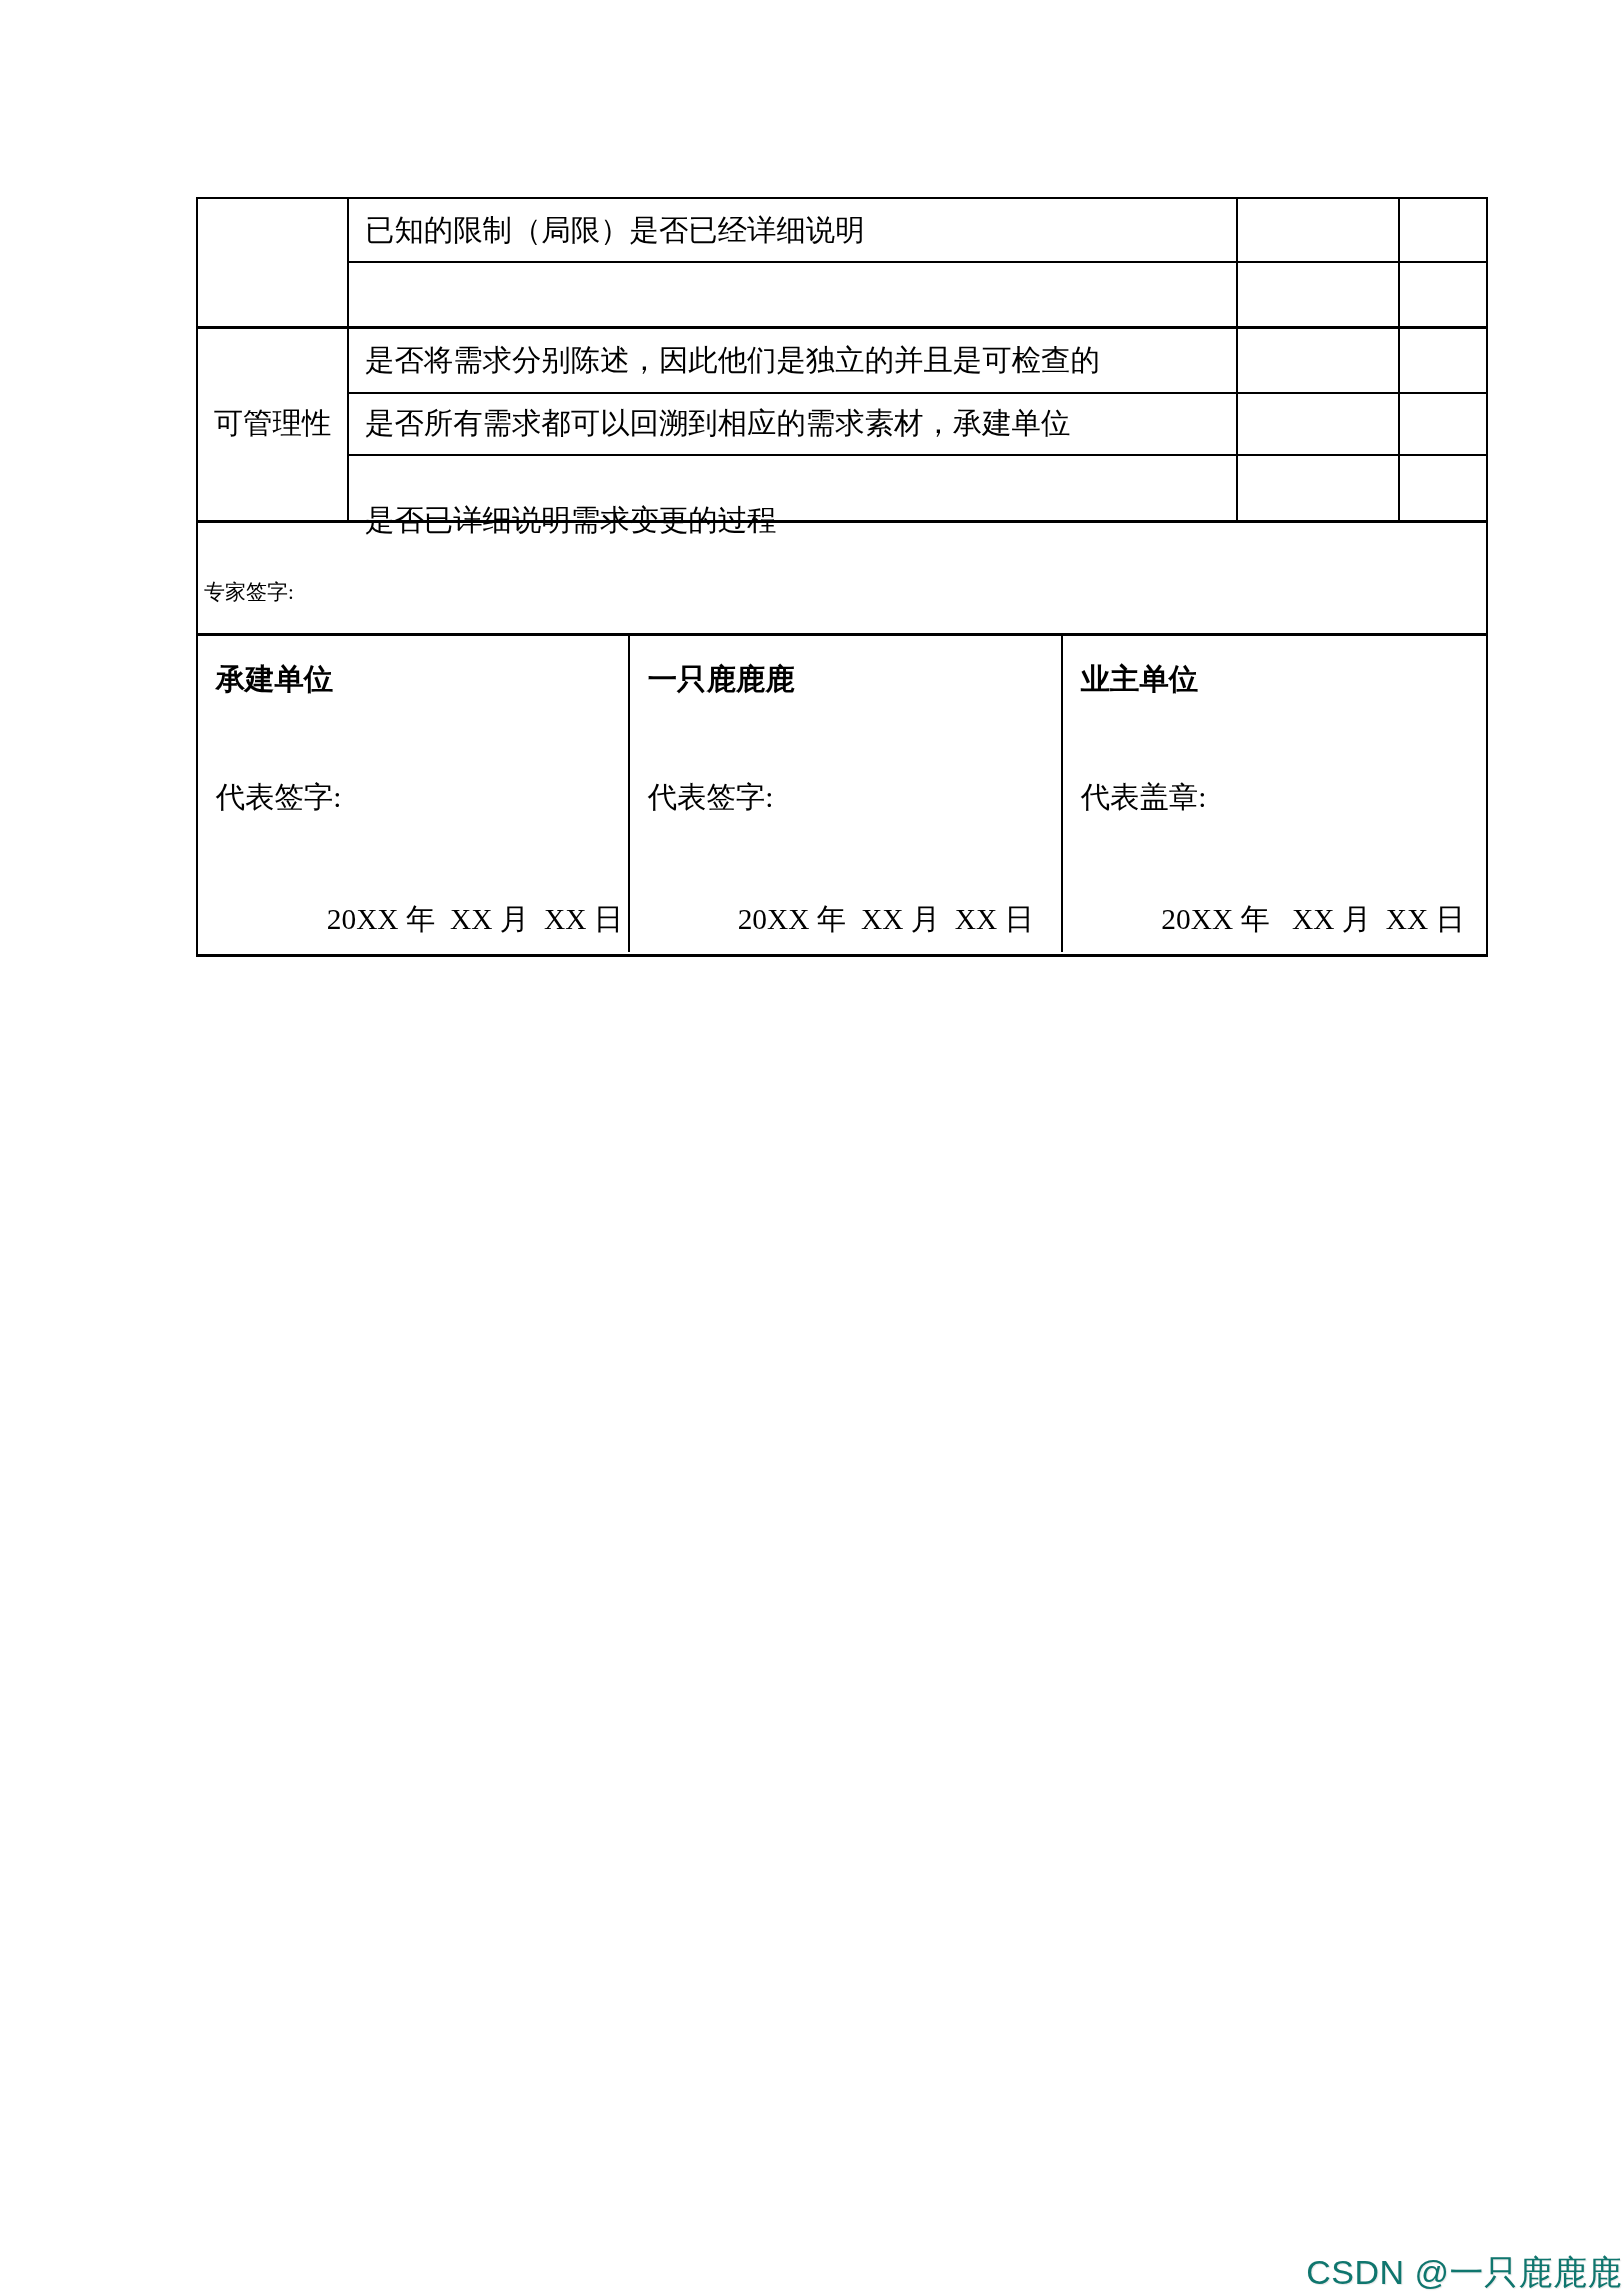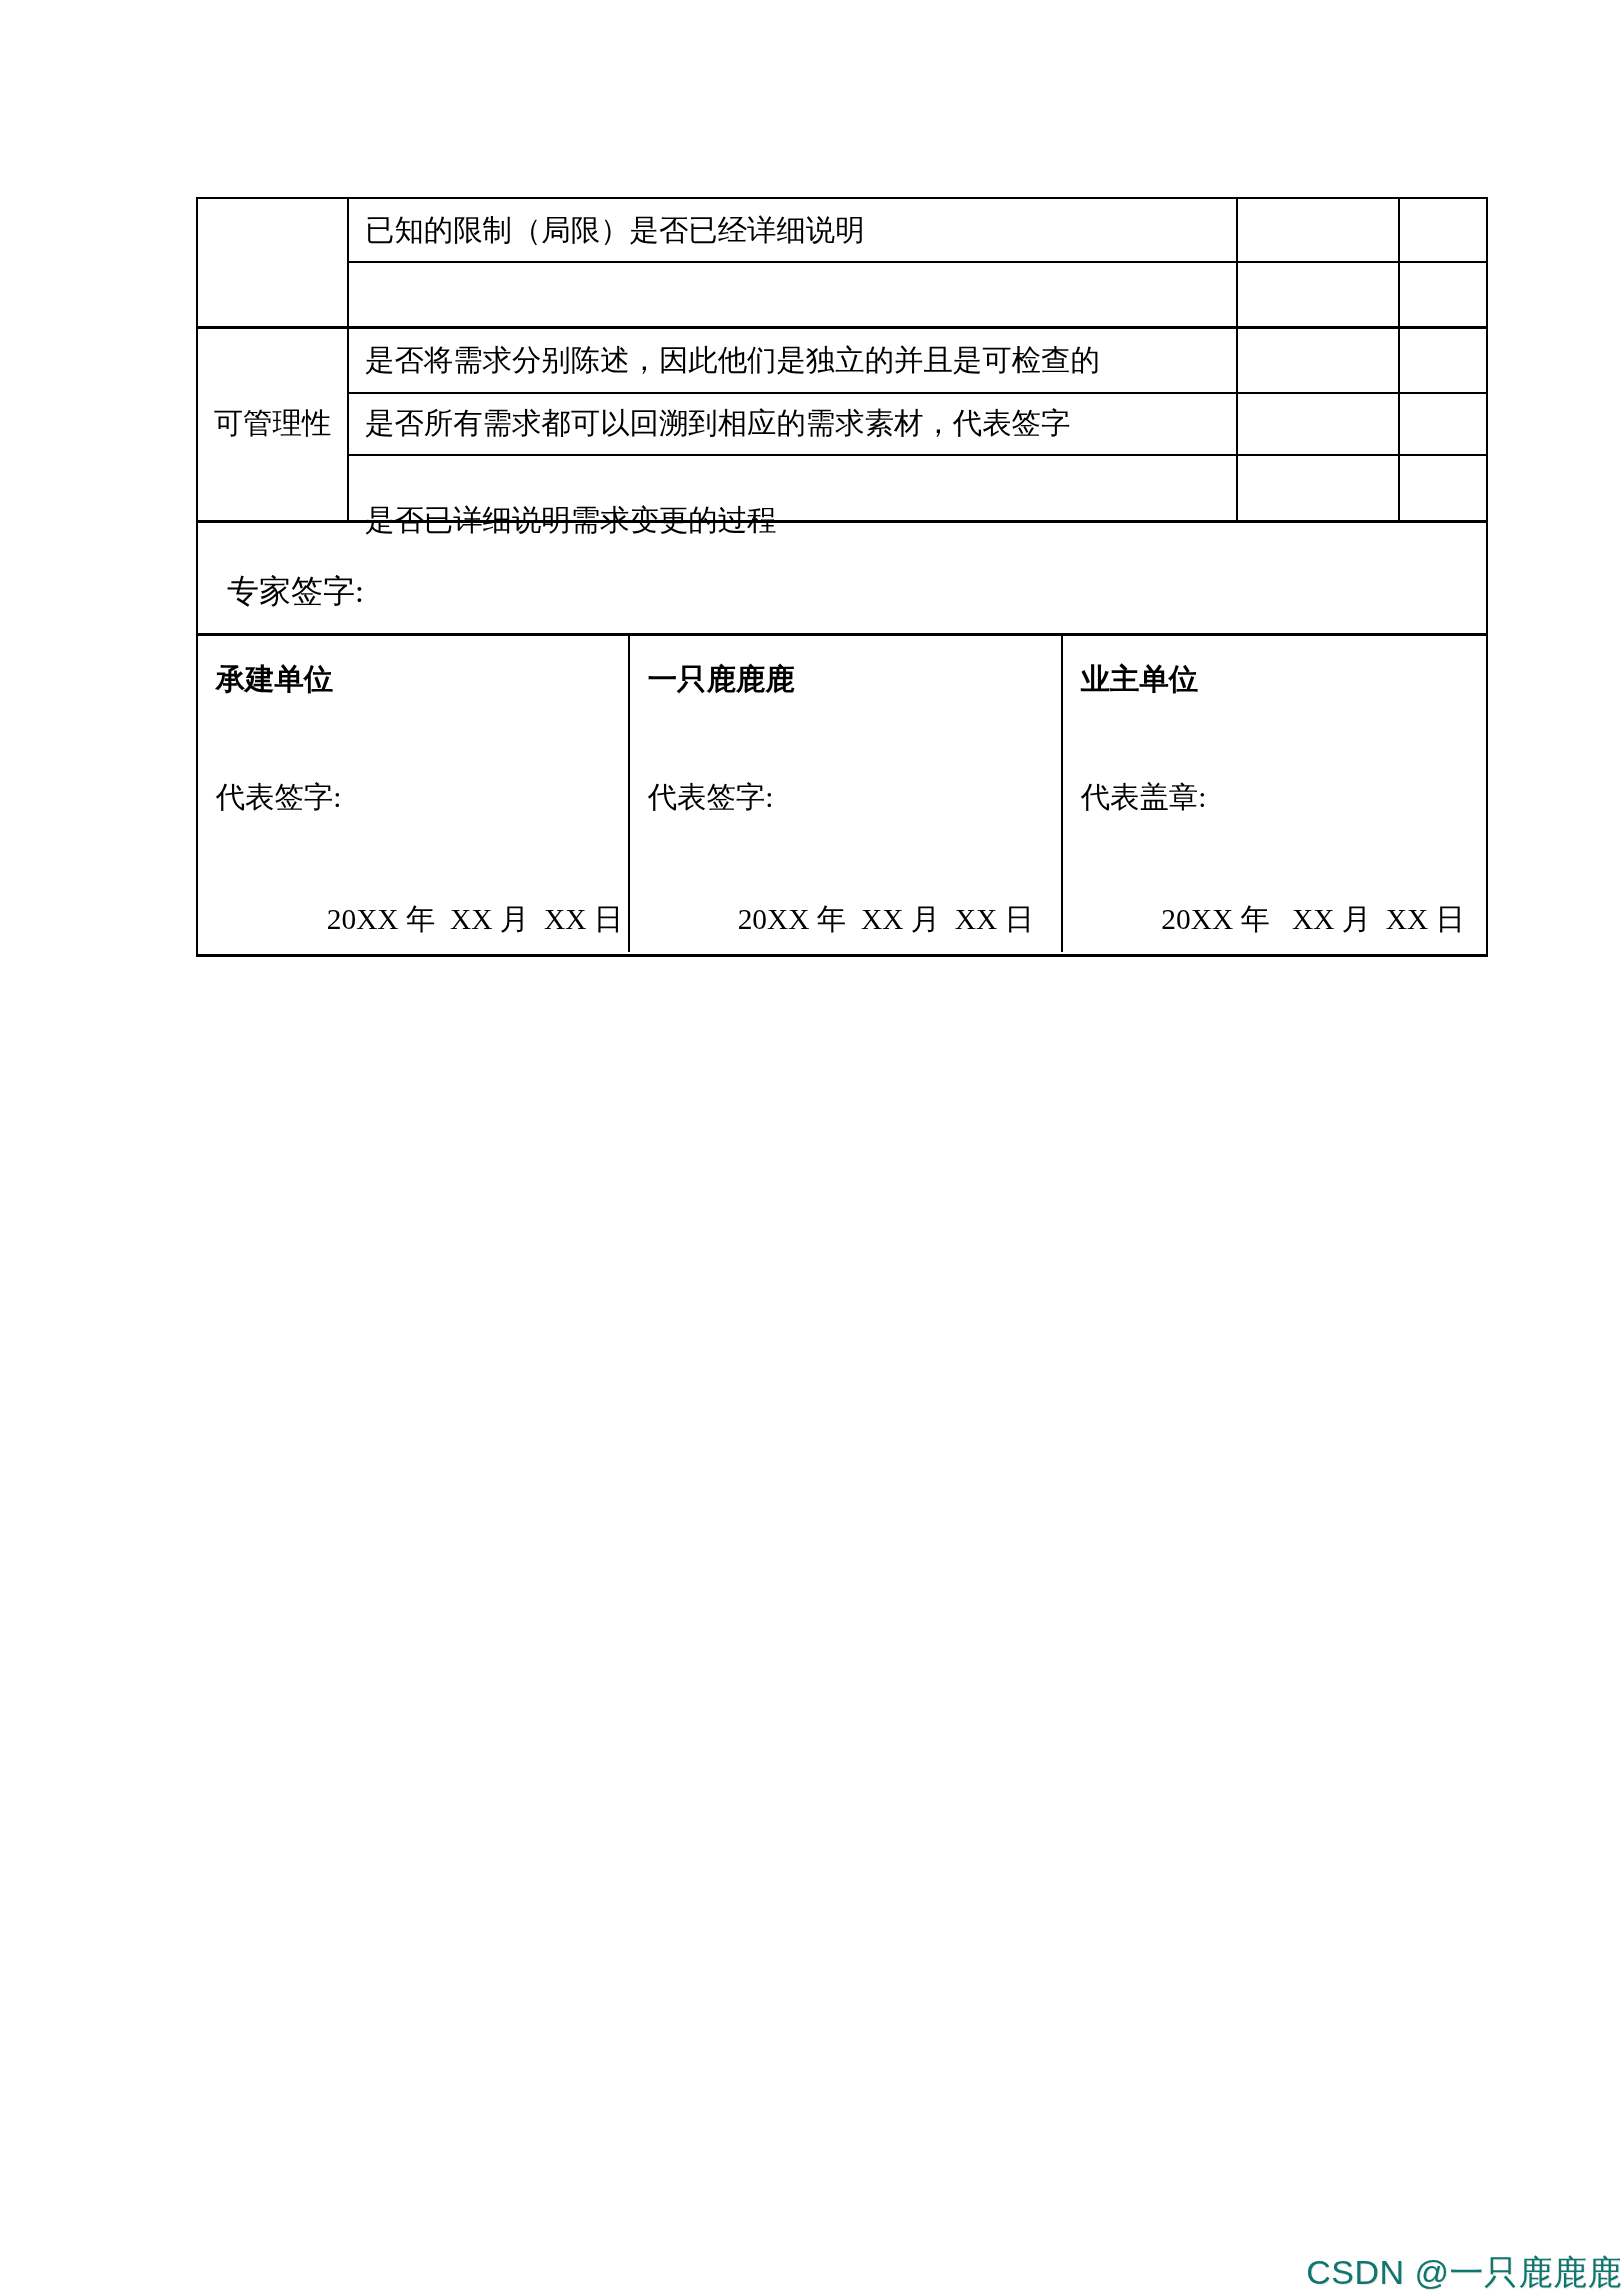--- a/index.html
+++ b/index.html
@@ -55,22 +55,22 @@
     font-size: 29.4px;
     white-space: pre;
   }
   .checkcell { background: transparent; }
 
   .expertcell {
     left: 0; right: 0;
     top: 322px; height: 141px;
     display: flex;
     align-items: center;
-    padding-left: 29px;
-    font-size: 32px;
+    padding-left: 6px;
+    font-size: 21px;
     white-space: pre;
   }
 
   .sigcell { top: 437px; height: 316px; }
   .sigcell .org {
     position: absolute; left: 17.7px; top: 29px;
     font-size: 29.4px; line-height: 29.4px; white-space: pre; font-weight: bold;
   }
   .sigcell .rep {
     position: absolute; left: 17.7px; top: 147px;
@@ -113,21 +113,21 @@
   <div class="vl" style="left:1200px; top:0; height:322px;"></div>
 
   <div class="vl sig" style="left:430px;  top:437px; height:316px;"></div>
   <div class="vl sig" style="left:863px; top:437px; height:316px;"></div>
 
   <div class="cell catcell" style="top:0; height:127px;"></div>
   <div class="cell catcell" style="top:129px; height:192px;">可管理性</div>
 
   <div class="cell qcell" style="top:0;     height:62px;">已知的限制（局限）是否已经详细说明</div>
   <div class="cell qcell" style="top:129px; height:64px;">是否将需求分别陈述，因此他们是独立的并且是可检查的</div>
-  <div class="cell qcell" style="top:194px; height:60px;">是否所有需求都可以回溯到相应的需求素材，代表签字</div>
+  <div class="cell qcell" style="top:194px; height:60px;">是否所有需求都可以回溯到相应的需求素材，承建单位</div>
   <div class="cell qcell" style="top:256px; height:65px;margin-top:32px;">是否已详细说明需求变更的过程</div>
 
   <div class="cell checkcell" style="left:1039px; width:160px; top:0;     height:62px;"></div>
   <div class="cell checkcell" style="left:1201px; width:87px; top:0;     height:62px;"></div>
   <div class="cell checkcell" style="left:1039px; width:160px; top:64px; height:63px;"></div>
   <div class="cell checkcell" style="left:1201px; width:87px; top:64px; height:63px;"></div>
   <div class="cell checkcell" style="left:1039px; width:160px; top:129px; height:64px;"></div>
   <div class="cell checkcell" style="left:1201px; width:87px; top:129px; height:64px;"></div>
   <div class="cell checkcell" style="left:1039px; width:160px; top:194px; height:60px;"></div>
   <div class="cell checkcell" style="left:1201px; width:87px; top:194px; height:60px;"></div>

